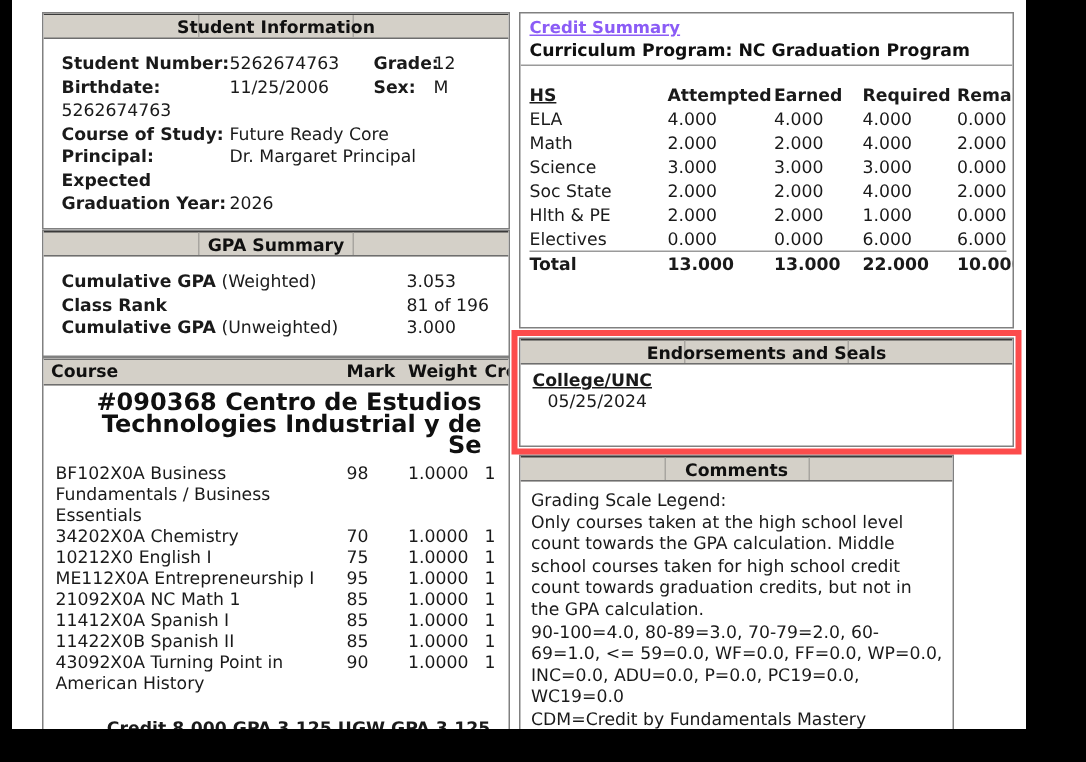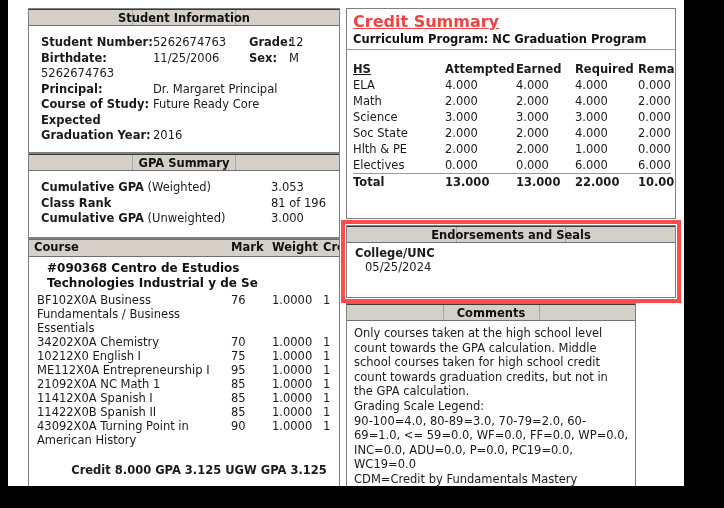--- a/index.html
+++ b/index.html
@@ -76,57 +76,57 @@
     position:relative;background:#d4d0c8;border-top:1px solid #6e6e6e;
     border-bottom:1px solid #6e6e6e;height:16px;font-size:11.5px;font-weight:bold;
     color:#101010;
   }
   .crs-head .c{position:absolute;top:0;line-height:15px;}
   .crs-head .c-course{left:5px;}
   .crs-head .c-mark{left:202px;}
   .crs-head .c-weight{left:243px;}
   .crs-head .c-credit{left:294px;}
   .school{
-    text-align:left;font-weight:bold;font-size:12px;color:#101010;
+    text-align:right;font-weight:bold;font-size:16px;color:#101010;
     line-height:14.5px;padding:4px 18px 3px 18px;
   }
   .grade-lbl{font-weight:bold;font-size:11.5px;padding-left:8px;color:#1a1a1a;line-height:14px;}
   .crow{position:relative;font-size:11.5px;color:#1a1a1a;line-height:14px;min-height:14px;}
   .crow .nm{padding-left:8px;width:196px;}
   .crow .mk{position:absolute;left:202px;top:0;}
   .crow .wt{position:absolute;left:243px;top:0;}
   .crow .cr{position:absolute;left:294px;top:0;}
   .crs-total{
     text-align:center;font-weight:bold;font-size:11.5px;color:#1a1a1a;
     line-height:14px;padding-left:30px;margin-top:16px;
   }
 
   
   #p-credit{left:318px;top:0px;width:330px;height:211px;}
   .cs-title{
-    font-size:16px;font-weight:bold;color:#ef4444;
+    font-size:11px;font-weight:bold;color:#8b5cf6;
     text-decoration:underline;padding:3px 0 0 6px;
   }
   .cs-sub{font-size:11.5px;font-weight:bold;color:#101010;padding:1px 0 3px 6px;}
   .cs-rule{height:1px;background:#9a9a9a;margin:0;}
   .cs-table{padding:11px 0 0 6px;font-size:11.5px;color:#1a1a1a;}
   .cs-row{position:relative;line-height:16px;height:16px;}
   .cs-row .n{width:90px;}
   .cs-row .v1{position:absolute;left:92px;top:0;}
   .cs-row .v2{position:absolute;left:163px;top:0;}
   .cs-row .v3{position:absolute;left:222px;top:0;}
   .cs-row .v4{position:absolute;left:285px;top:0;}
   .cs-head{font-weight:bold;}
   .cs-head .n{text-decoration:underline;display:inline-block;}
   .cs-head .v1,.cs-head .v2,.cs-head .v3,.cs-head .v4{font-weight:bold;}
   .cs-total-wrap{border-top:1px solid #9a9a9a;margin-right:4px;}
 
   #p-endorse{left:318px;top:217px;width:330px;height:73px;}
   .end-body{padding:3px 0 0 8px;font-size:11.5px;color:#1a1a1a;}
-  .end-name{font-weight:bold;line-height:14px;}
+  .end-name{font-weight:bold;line-height:14px;text-decoration:underline;}
   .end-date{padding-left:10px;line-height:14px;}
 
   #redbox{
     position:absolute;left:313px;top:212px;width:340px;height:83px;
     border:4px solid #fc4c4c;box-sizing:border-box;pointer-events:none;
     z-index:20;
   }
 
   #p-comments{left:318px;top:295px;width:290px;height:191px;}
   .cm-body{padding:5px 6px 0 7px;font-size:11.5px;color:#1a1a1a;line-height:14.6px;}
@@ -155,31 +155,31 @@
           <div class="si-row">
             <div class="si-lbl">Birthdate:</div>
             <div class="si-val">11/25/2006</div>
             <div class="si-lbl2">Sex:</div>
             <div class="si-val2">M</div>
           </div>
           <div class="si-row">
             <div class="si-val">5262674763</div>
           </div>
           <div class="si-row">
+            <div class="si-lbl">Course of Study:</div>
+            <div class="si-val2">Future Ready Core</div>
+          </div>
+          <div class="si-row">
             <div class="si-lbl">Principal:</div>
             <div class="si-val2">Dr.  Margaret Principal</div>
           </div>
-          <div class="si-row">
-            <div class="si-lbl">Course of Study:</div>
-            <div class="si-val2">Future Ready Core</div>
-          </div>
           <div class="si-wide">Expected</div>
           <div class="si-row">
             <div class="si-lbl-w">Graduation Year:</div>
-            <div class="si-val2">2016</div>
+            <div class="si-val2">2026</div>
           </div>
         </div>
       </div>
 
       <div class="panel" id="p-gpa">
         <div class="bar">
           <div class="div1"></div>
           <div class="div2"></div>
           <span>GPA Summary</span>
         </div>
@@ -206,21 +206,21 @@
           <div class="c c-weight">Weight</div>
           <div class="c c-credit">Credit</div>
         </div>
         <div class="school">
           <div>#090368 Centro de Estudios</div>
           <div>Technologies Industrial y de Se</div>
         </div>
 
         <div class="crow">
           <div class="nm">BF102X0A Business Fundamentals / Business Essentials</div>
-          <div class="mk">76</div>
+          <div class="mk">98</div>
           <div class="wt">1.0000</div>
           <div class="cr">1</div>
         </div>
         <div class="crow">
           <div class="nm">34202X0A Chemistry</div>
           <div class="mk">70</div>
           <div class="wt">1.0000</div>
           <div class="cr">1</div>
         </div>
         <div class="crow">
@@ -340,22 +340,22 @@
         </div>
       </div>
 
       <div class="panel" id="p-comments">
         <div class="bar">
           <div class="div1"></div>
           <div class="div2"></div>
           <span>Comments</span>
         </div>
         <div class="cm-body">
+          <p class="cm-p">Grading Scale Legend:</p>
           <p class="cm-p">Only courses taken at the high school level count towards the GPA calculation. Middle school courses taken for high school credit count towards graduation credits, but not in the GPA calculation.</p>
-          <p class="cm-p">Grading Scale Legend:</p>
           <p class="cm-p">90-100=4.0, 80-89=3.0, 70-79=2.0, 60-69=1.0, &lt;= 59=0.0, WF=0.0, FF=0.0, WP=0.0, INC=0.0, ADU=0.0, P=0.0, PC19=0.0, WC19=0.0</p>
           <p class="cm-p">CDM=Credit by Fundamentals Mastery</p>
         </div>
       </div>
 
       <div id="redbox" style="border-color: rgb(252, 76, 76);"></div>
 
     </div>
   </div>
 </div>

